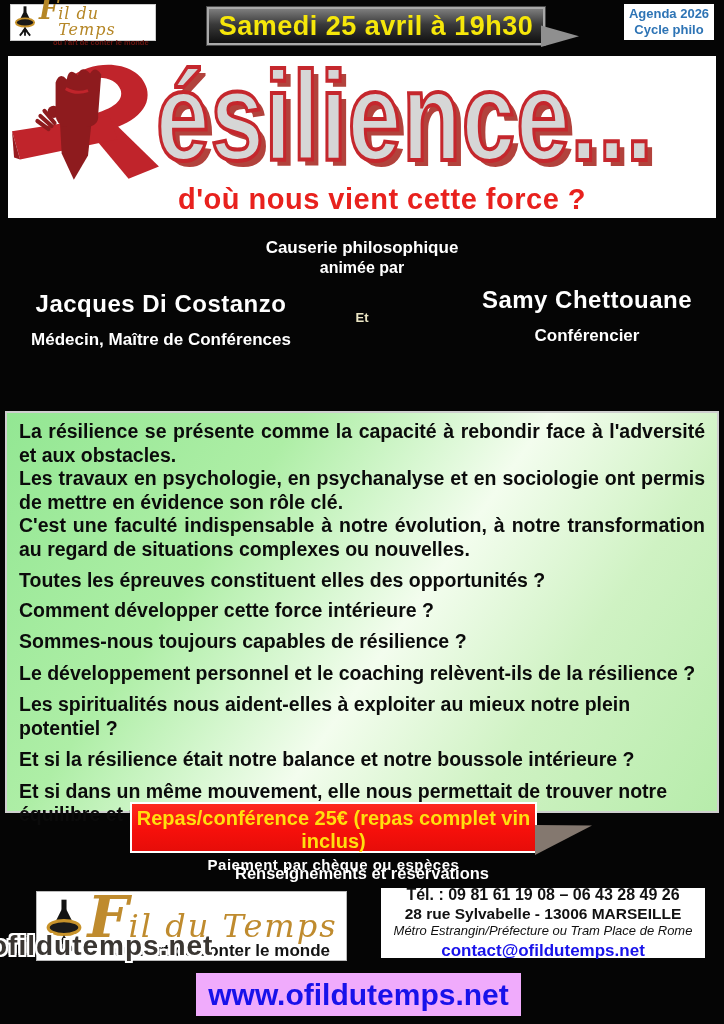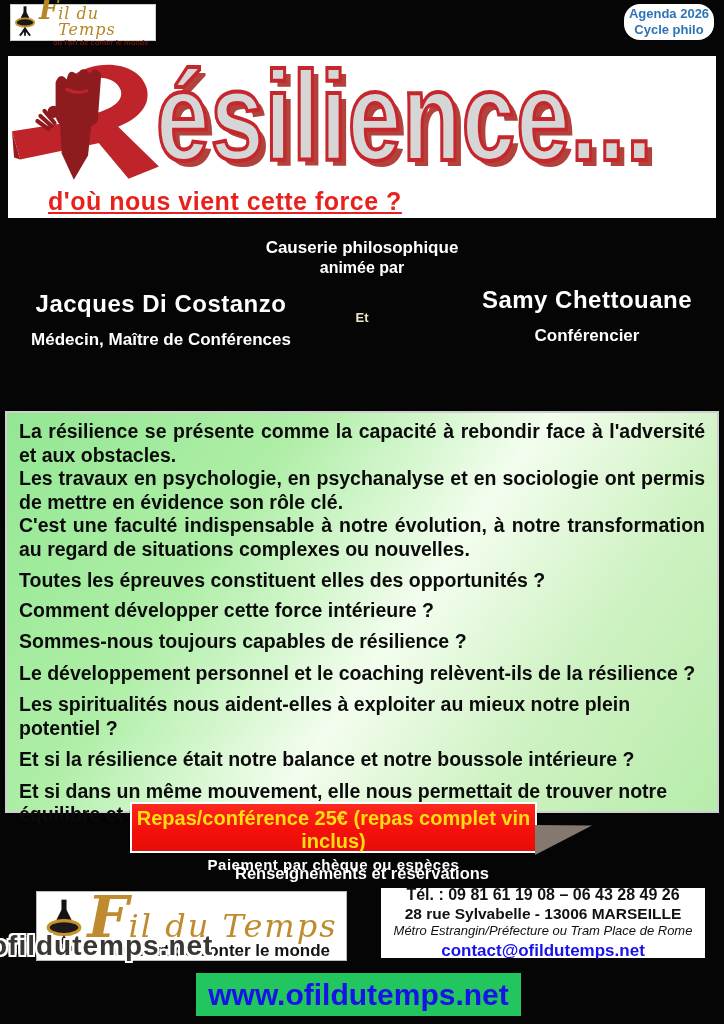--- a/index.html
+++ b/index.html
@@ -28,36 +28,36 @@
     display:flex; align-items:center; justify-content:center;
     color:#f6e70a; font-size:27px; font-weight:bold; letter-spacing:0.5px;
   }
   .date-flag {
     position:absolute; right:-36px; top:14px; width:38px; height:24px; background:#8f8f8f;
     clip-path:polygon(0 10%, 100% 55%, 0 100%);
   }
   .agenda-box {
     left:624px; top:4px; width:90px; height:36px; background:#fff;
     display:flex; flex-direction:column; align-items:center; justify-content:center;
-    color:#2e74b5; font-size:13px; font-weight:bold; line-height:16px;border-radius:16px;
+    color:#2e74b5; font-size:13px; font-weight:bold; line-height:16px;
   }
 
   
   .title-box { left:8px; top:56px; width:708px; height:162px; background:#fff; }
   .fist-icon { position:absolute; left:2px; top:2px; }
   .title-word {
     position:absolute; left:148px; top:-6px; white-space:nowrap;
     font-size:96px; font-weight:bold; letter-spacing:1px; line-height:100px;
     transform:scaleY(1.32); transform-origin:top left;
     color:#d6d6d6; -webkit-text-stroke:3px #c5272d;
     text-shadow:6px 5px 0 #b2423c;
   }
   .title-subtitle {
-    position:absolute; left:0; right:0; bottom:2px; padding-left:40px;
-    color:#e8211d; font-size:25px; font-weight:bold; letter-spacing:0.5px;text-decoration:underline;
+    position:absolute; left:0; right:0; bottom:2px; text-align:center; padding-left:40px;
+    color:#e8211d; font-size:29px; font-weight:bold; letter-spacing:0.5px;
   }
 
   
   .presenters { left:0; top:222px; width:724px; height:140px; color:#fff; }
   .causerie1 { position:absolute; left:0; right:0; top:16px; text-align:center; font-size:17px; font-weight:bold; }
   .causerie2 { position:absolute; left:0; right:0; top:37px; text-align:center; font-size:16px; font-weight:bold; }
   .presenter-left { position:absolute; left:6px; top:68px; width:310px; text-align:center; }
   .presenter-right { position:absolute; left:462px; top:64px; width:250px; text-align:center; }
   .presenter-name { font-size:24px; font-weight:bold; letter-spacing:0.5px; }
   .presenter-role { font-size:17px; font-weight:bold; margin-top:12px; }
@@ -105,21 +105,21 @@
   }
   .contact-box {
     left:381px; top:888px; width:324px; height:70px; background:#fff;
     display:flex; flex-direction:column; align-items:center; justify-content:center; text-align:center;
   }
   .contact-phone { font-size:16px; font-weight:bold; color:#111; }
   .contact-address { font-size:15.5px; font-weight:bold; color:#111; margin-top:1px; }
   .contact-transit { font-size:13px; font-weight:normal; font-style:italic; color:#111; }
   .contact-email { font-size:17px; font-weight:bold; color:#1812ea; margin-top:3px; }
   .www-box {
-    left:196px; top:973px; width:325px; height:43px; background:#22c55e;
+    left:196px; top:973px; width:325px; height:43px; background:#f0abfc;
     display:flex; align-items:center; justify-content:center;
     color:#1812ea; font-size:30px; font-weight:bold;
   }
 </style>
 </head>
 <body>
 
 <div id="poster">
 
   <div class="abs logo-box">
@@ -134,20 +134,24 @@
     </span>
     <span class="logo-lines">
       <span class="logo-main">
         <span class="logo-f">F</span>
         <span class="logo-rest">il du Temps</span>
       </span>
       <span class="logo-tag">ou l'art de conter le monde</span>
     </span>
   </div>
 
+  <div class="abs date-banner">
+    <span>Samedi 25 avril à 19h30</span>
+    <span class="date-flag"></span>
+  </div>
 
   <div class="abs agenda-box">
     <span>Agenda 2026</span>
     <span>Cycle philo</span>
   </div>
 
   <div class="abs title-box">
     <span class="fist-icon">
       <svg width="152" height="124" viewBox="0 0 150 122">
 

